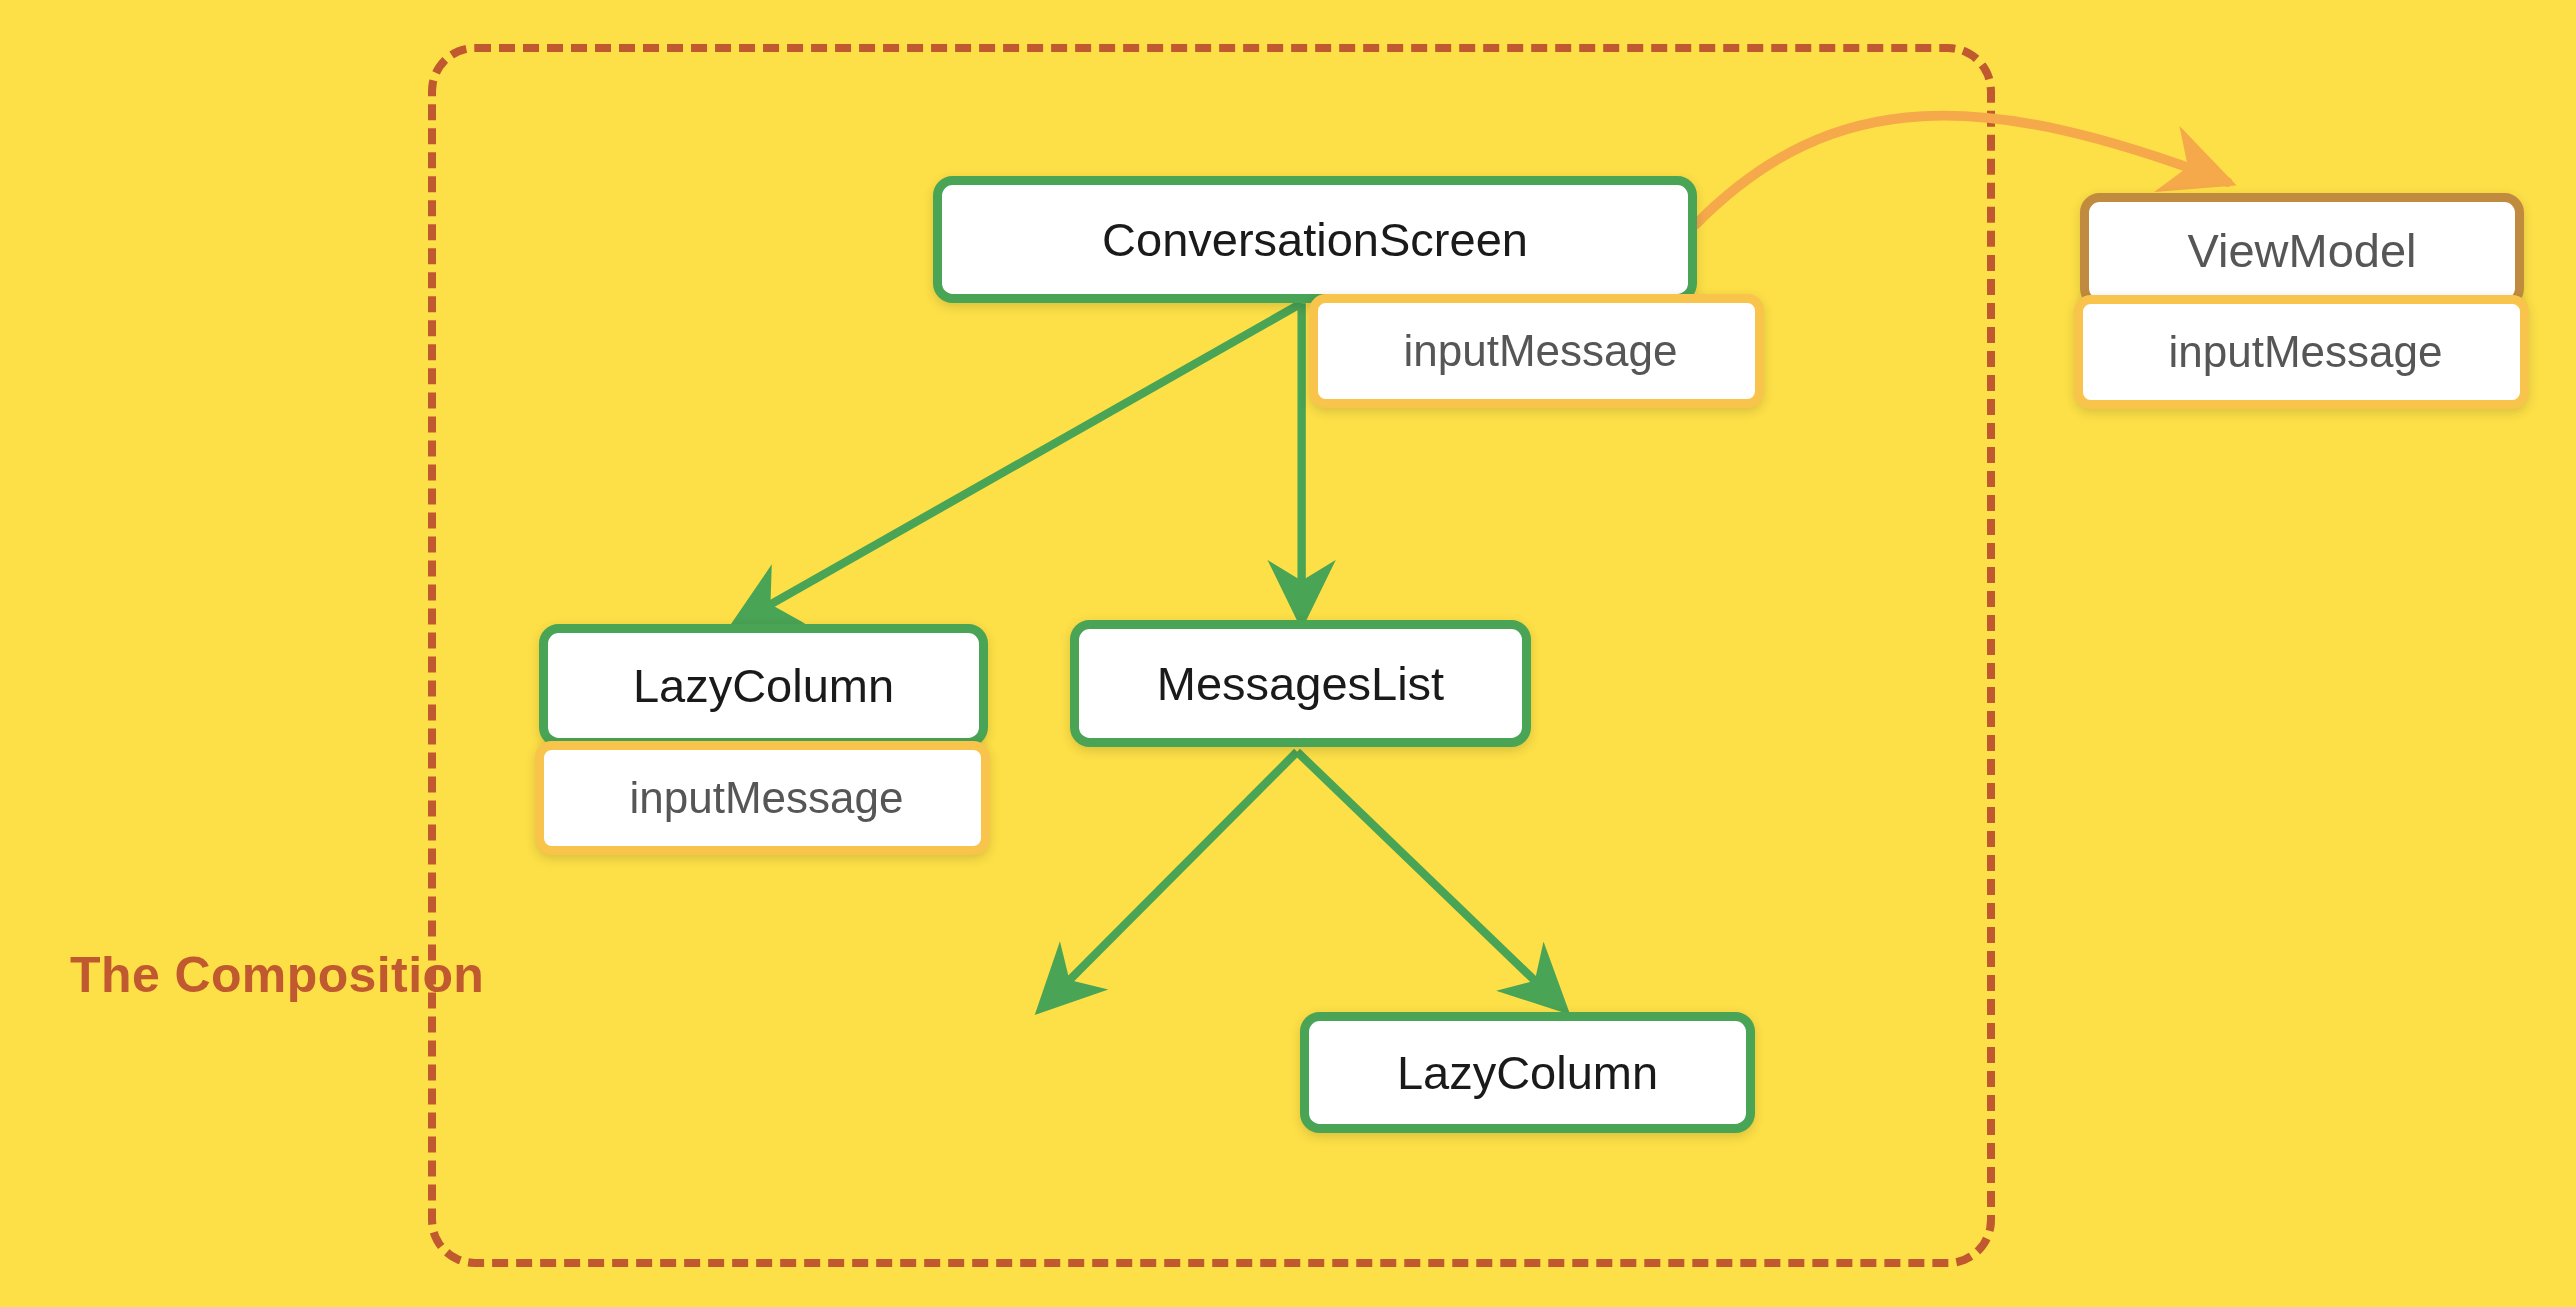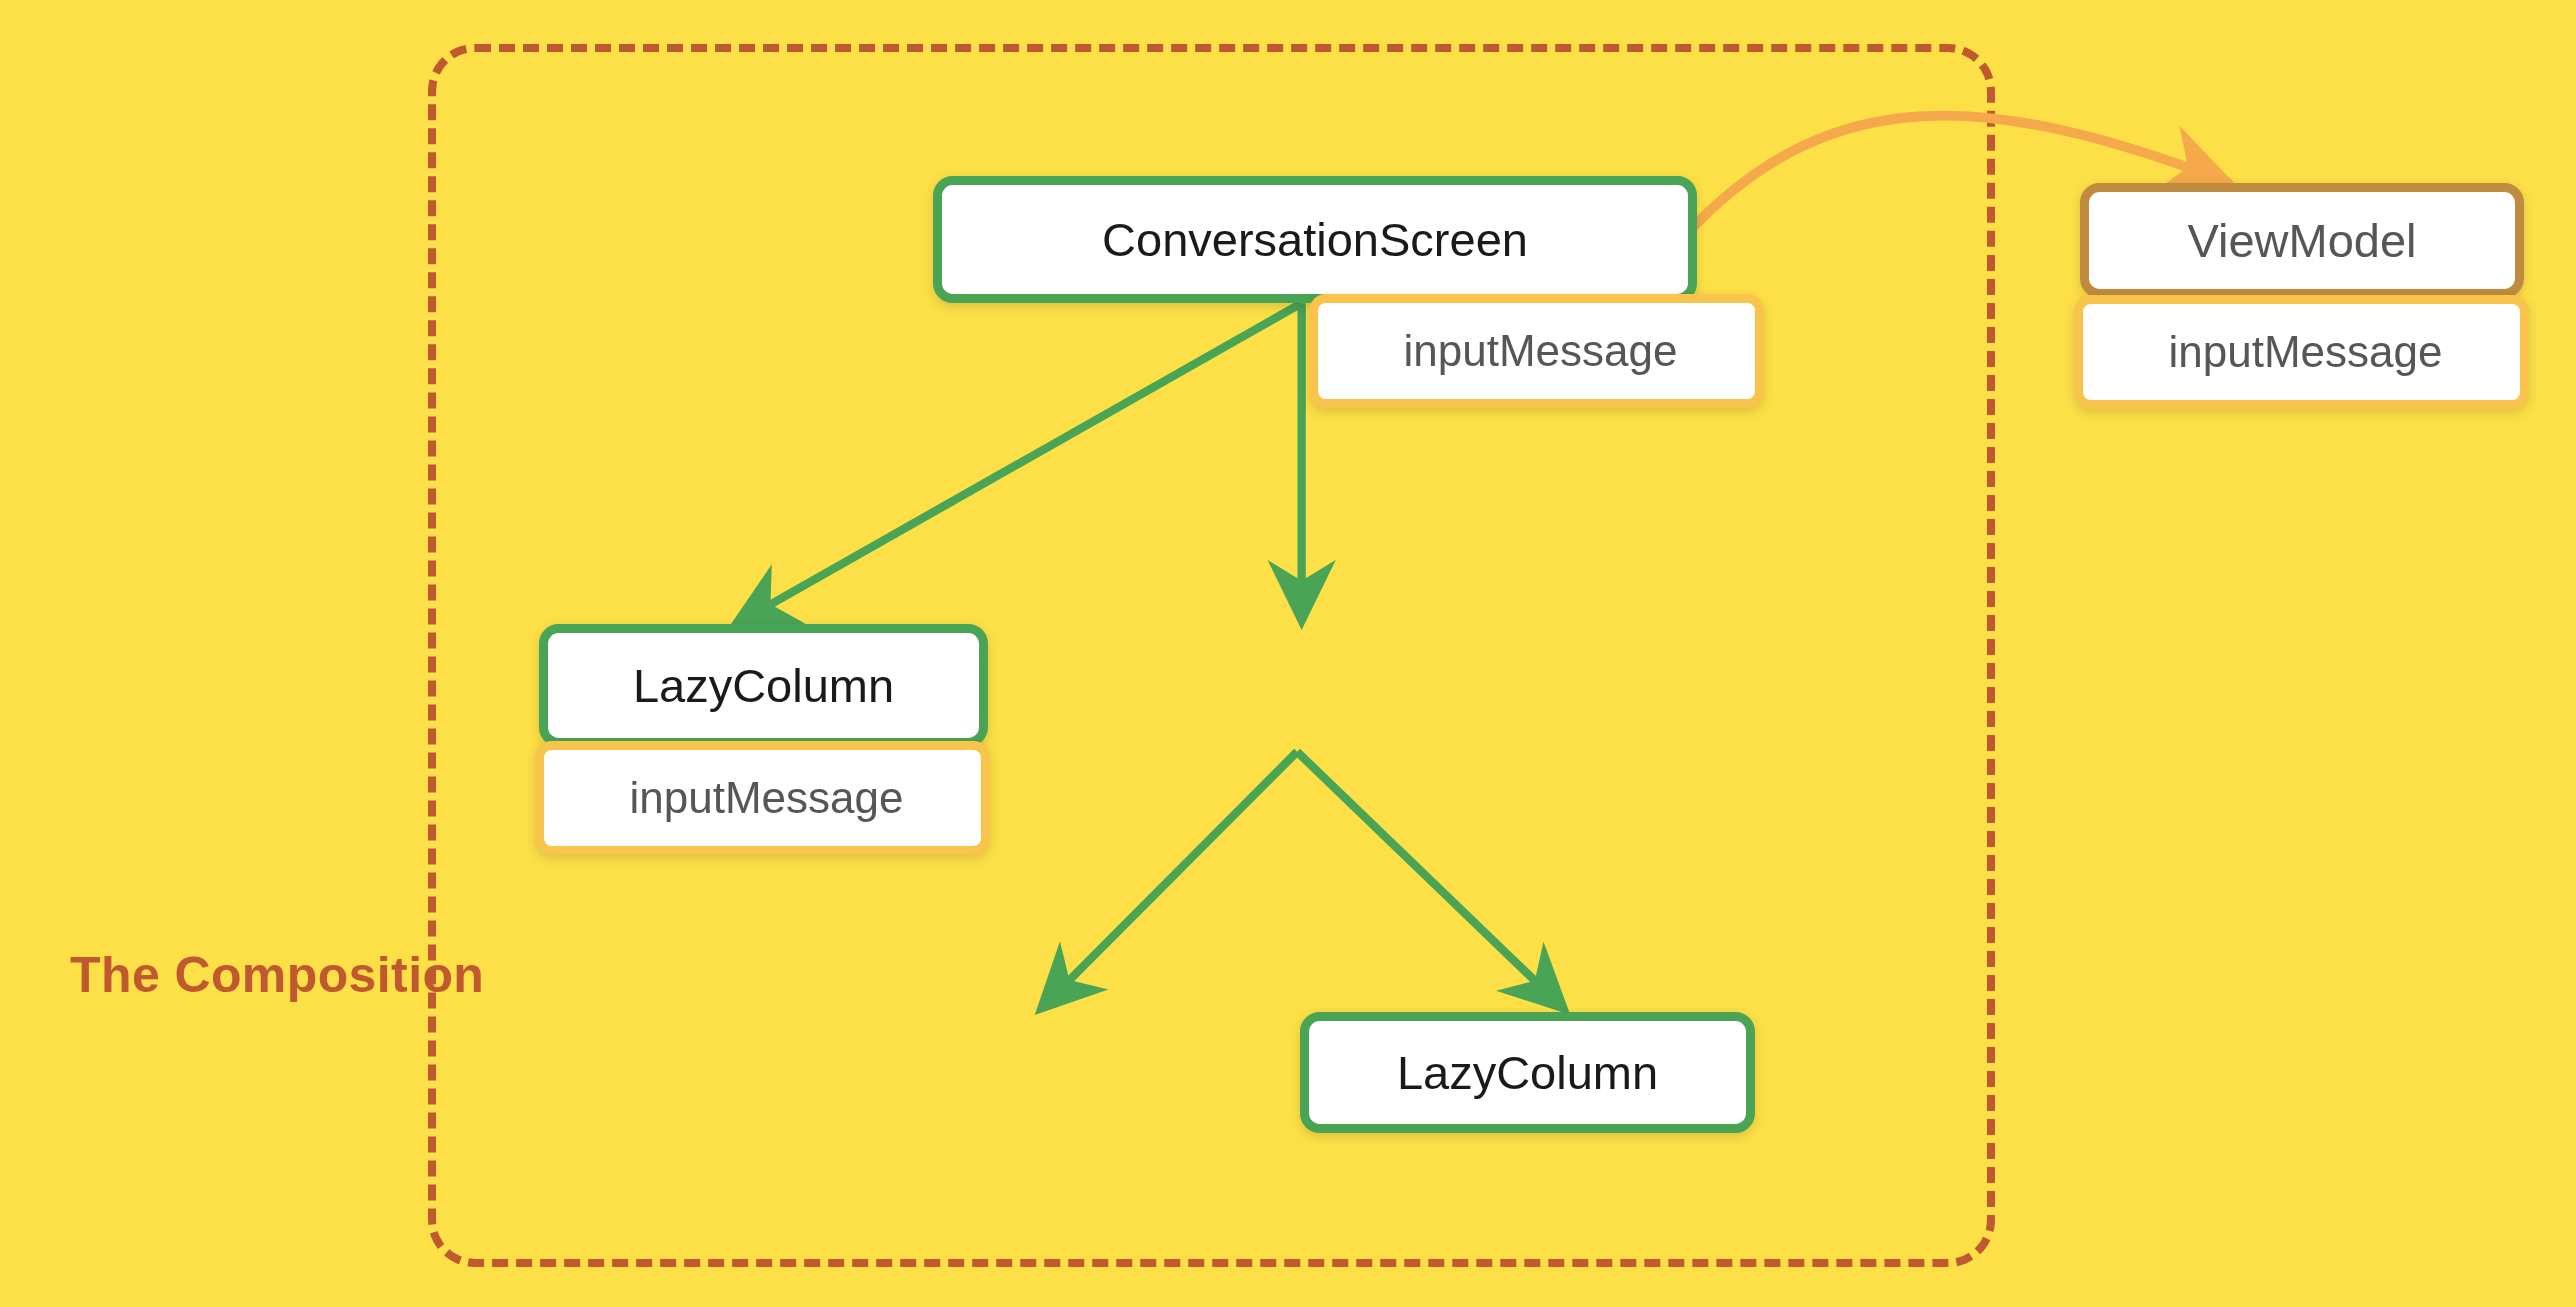--- a/index.html
+++ b/index.html
@@ -58,20 +58,21 @@
   }
   .node.yellow .label {
     color: #565656;
     font-size: 44px;
   }
 
   .node.ochre {
     border-color: #C08B3E;
     border-width: 9.8px;
     border-radius: 19.7px;
+    margin-top: 10px;
   }
   .node.ochre .label {
     color: #565656;
     font-size: 47px;
   }
 
   
   #composition-boundary {
     position: absolute;
     left: 428px;
@@ -148,20 +149,23 @@
   </div>
 
   <div class="node green layer-nodes" style="left:539px; top:624px; width:449px; height:123px;">
     <span class="label">LazyColumn</span>
   </div>
 
   <div class="node yellow layer-yellow" style="left:535px; top:741px; width:455px; height:114px;">
     <span class="label">inputMessage</span>
   </div>
 
+  <div class="node green layer-nodes" style="left:1070px; top:620px; width:461px; height:127px;">
+    <span class="label">MessagesList</span>
+  </div>
 
 
   <div class="node green layer-nodes" style="left:1300px; top:1012px; width:455px; height:121px;">
     <span class="label">LazyColumn</span>
   </div>
 
   <div id="composition-label" class="layer-text">The Composition</div>
 
 </div>
 

